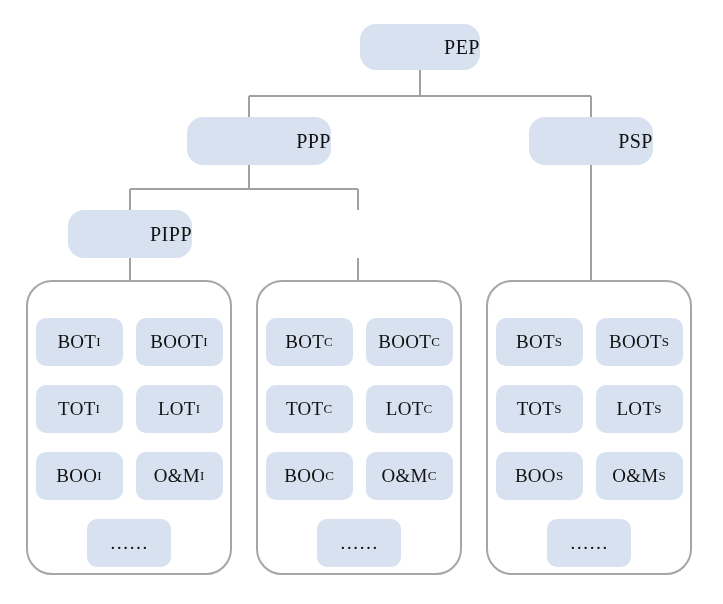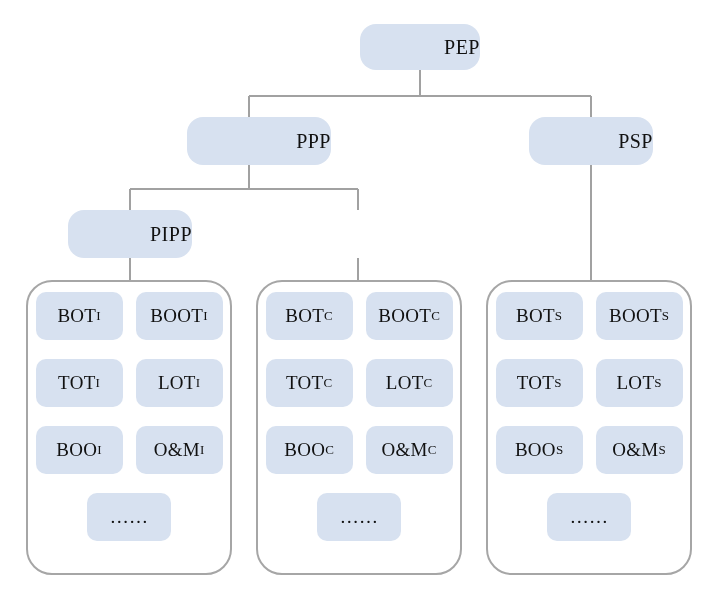--- a/index.html
+++ b/index.html
@@ -50,21 +50,21 @@
     position: absolute;
     top: 280px;
     width: 206px;
     height: 295px;
     background: var(--bg);
     border: 2px solid var(--container-border);
     border-radius: 26px;
     display: flex;
     flex-direction: column;
     align-items: center;
-    padding-top: 10px;
+    padding-top: 36px;
     gap: 19px;
   }
   .container-1 { left: 26px; }
   .container-2 { left: 256px; }
   .container-3 { left: 486px; }
   .pair-row { display: flex; gap: 13px; }
   .item {
     width: 87px;
     height: 48px;
     background: var(--node-fill);

